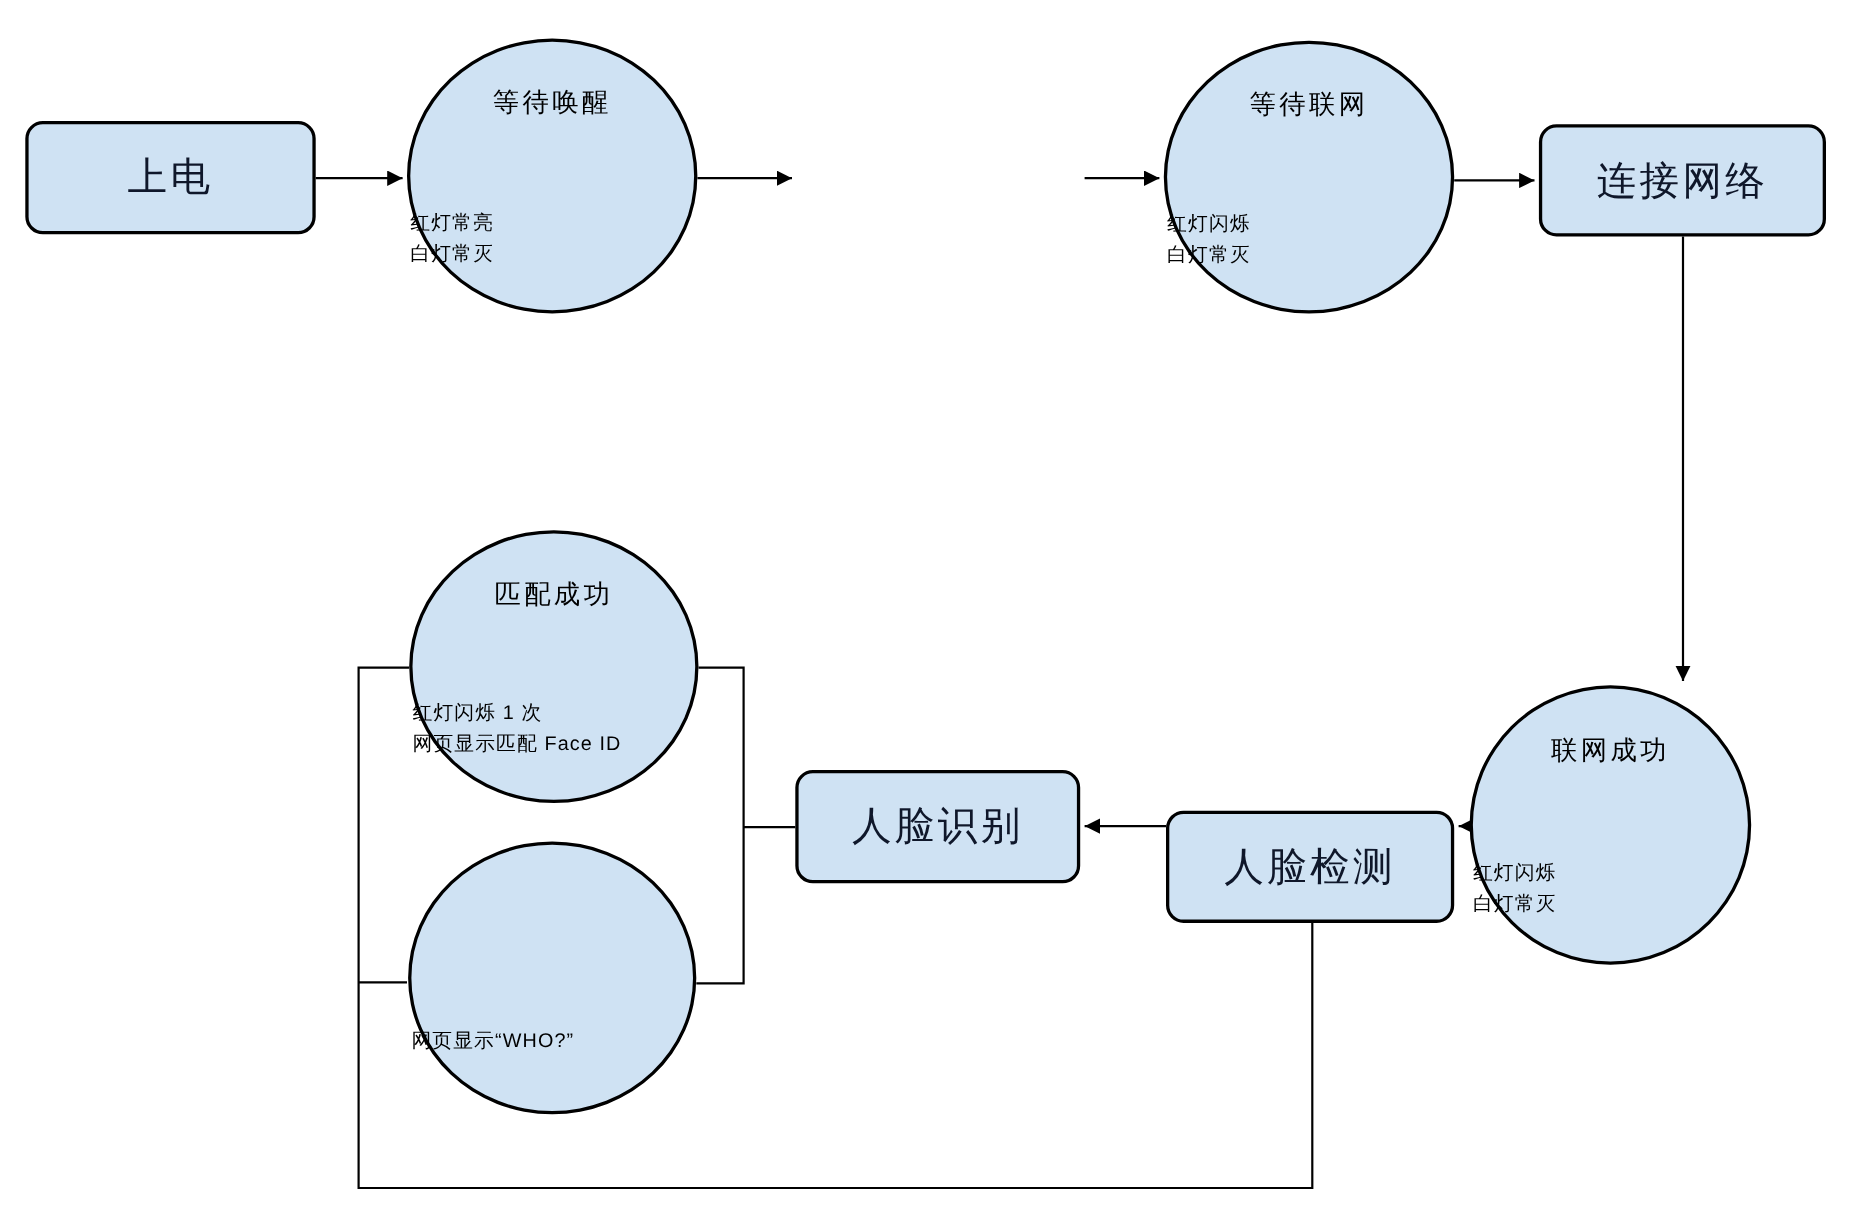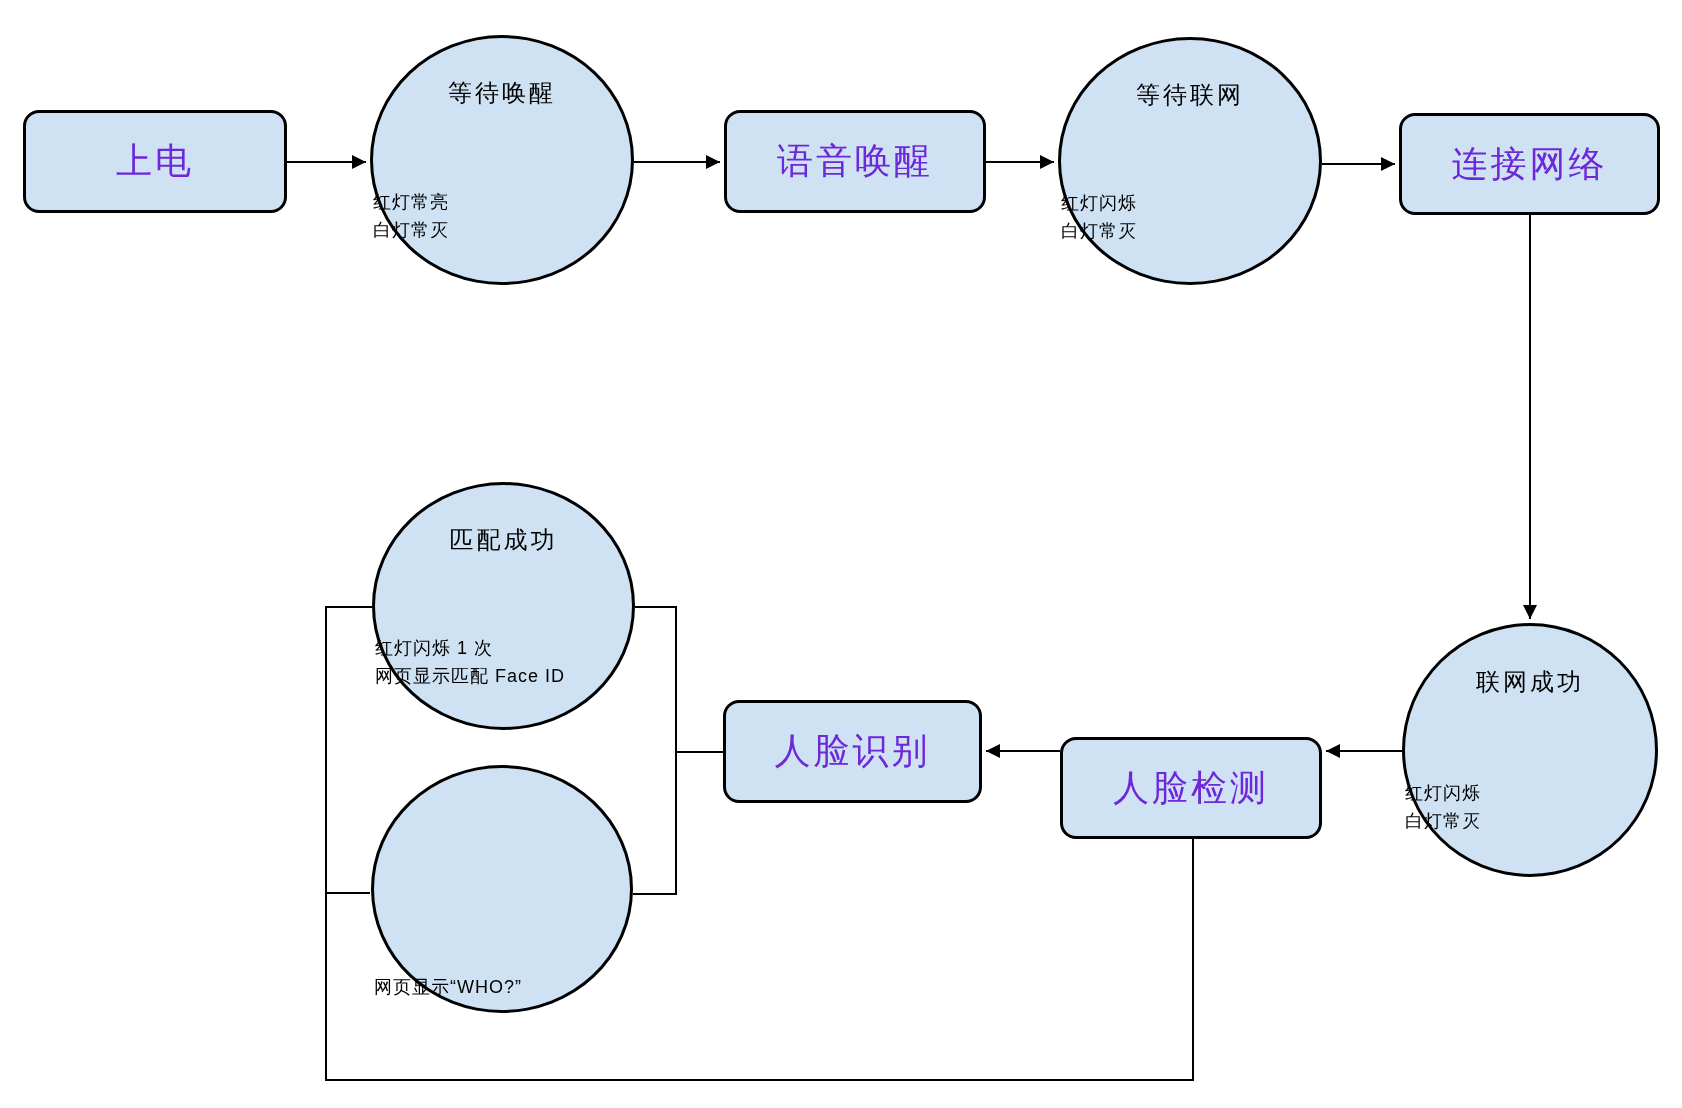--- a/index.html
+++ b/index.html
@@ -13,21 +13,21 @@
   .connector-layer{
     position:absolute;left:0;top:0;width:1682px;height:1108px;
   }
   .node-rect{
     position:absolute;
     box-sizing:border-box;
     background:#cfe2f3;
     border:3px solid #000000;
     border-radius:16px;
     display:flex;align-items:center;justify-content:center;
-    font-size:36px;color:#6d28d9;letter-spacing:3px;
+    font-size:36px;color:#0f172a;letter-spacing:3px;
   }
   .node-ellipse{
     position:absolute;
     box-sizing:border-box;
     background:#cfe2f3;
     border:3px solid #000000;
     border-radius:50%;
     color:#000000;
   }
   .ellipse-title{
@@ -41,24 +41,24 @@
     font-size:18px;line-height:1.55;font-weight:400;letter-spacing:1px;
   }
   
   #node-power-on{left:23px;top:110px;width:264px;height:103px;}
   #node-voice-wake{left:724px;top:110px;width:262px;height:103px;}
   #node-connect-network{left:1399px;top:113px;width:261px;height:102px;}
   #node-face-recognition{left:723px;top:700px;width:259px;height:103px;}
   #node-face-detection{left:1060px;top:700px;width:262px;height:102px;margin-top:37px;}
   #node-wait-wake{left:370px;top:35px;width:264px;height:250px;}
   #node-wait-network{left:1058px;top:37px;width:264px;height:248px;}
-  #node-network-success{left:1402px;top:623px;width:256px;height:254px;}
+  #node-network-success{left:1336px;top:623px;width:256px;height:254px;}
   #node-match-success{left:372px;top:482px;width:263px;height:248px;}
   #node-match-fail{left:371px;top:765px;width:262px;height:248px;}
-  #node-match-fail .ellipse-status{top:68%;margin-top:41px;}
+  #node-match-fail .ellipse-status{top:68%;}
 </style>
 </head>
 <body>
 
 <div class="canvas">
 
   <svg class="connector-layer" viewBox="0 0 1682 1108" xmlns="http://www.w3.org/2000/svg">
     <defs>
       <marker id="arrow" markerWidth="7" markerHeight="7" refX="7" refY="3.5" orient="auto">
         <path d="M0,0 L7,3.5 L0,7 Z" fill="#000000"></path>
@@ -79,23 +79,20 @@
     <path d="M635,607 H676 V894 H633 M676,752 H723" fill="none" stroke="#000" stroke-width="2"></path>
 
     <path d="M372,607 H326 V1080 H1193 V807" fill="none" stroke="#000" stroke-width="2" marker-end="url(#arrow)"></path>
     <line x1="370" y1="893" x2="326" y2="893" stroke="#000" stroke-width="2"></line>
   </svg>
 
   <div class="node-rect" id="node-power-on">
     <span>上电</span>
   </div>
 
-  <div class="node-rect" id="node-voice-wake">
-    <span>语音唤醒</span>
-  </div>
 
   <div class="node-rect" id="node-connect-network">
     <span>连接网络</span>
   </div>
 
   <div class="node-rect" id="node-face-recognition">
     <span>人脸识别</span>
   </div>
 
   <div class="node-rect" id="node-face-detection">

